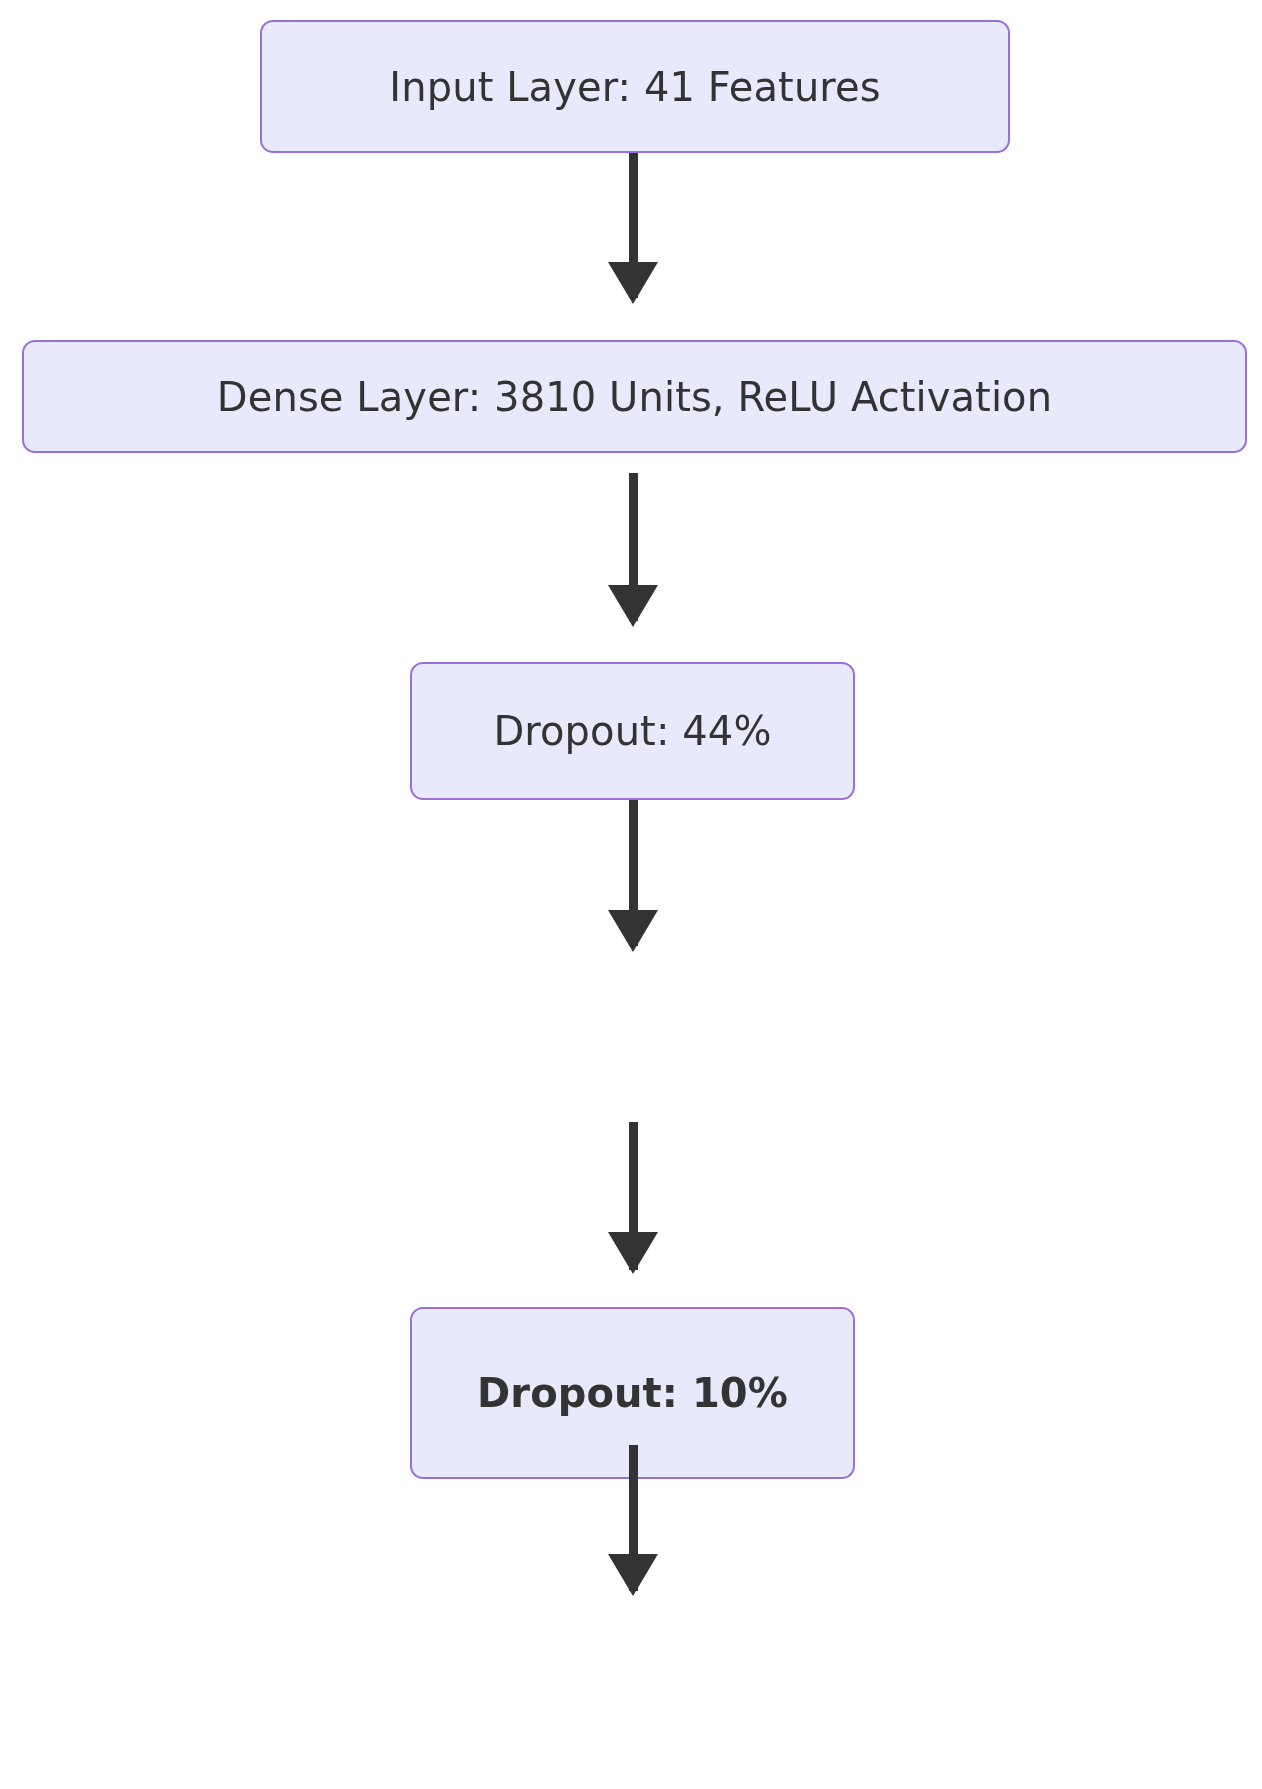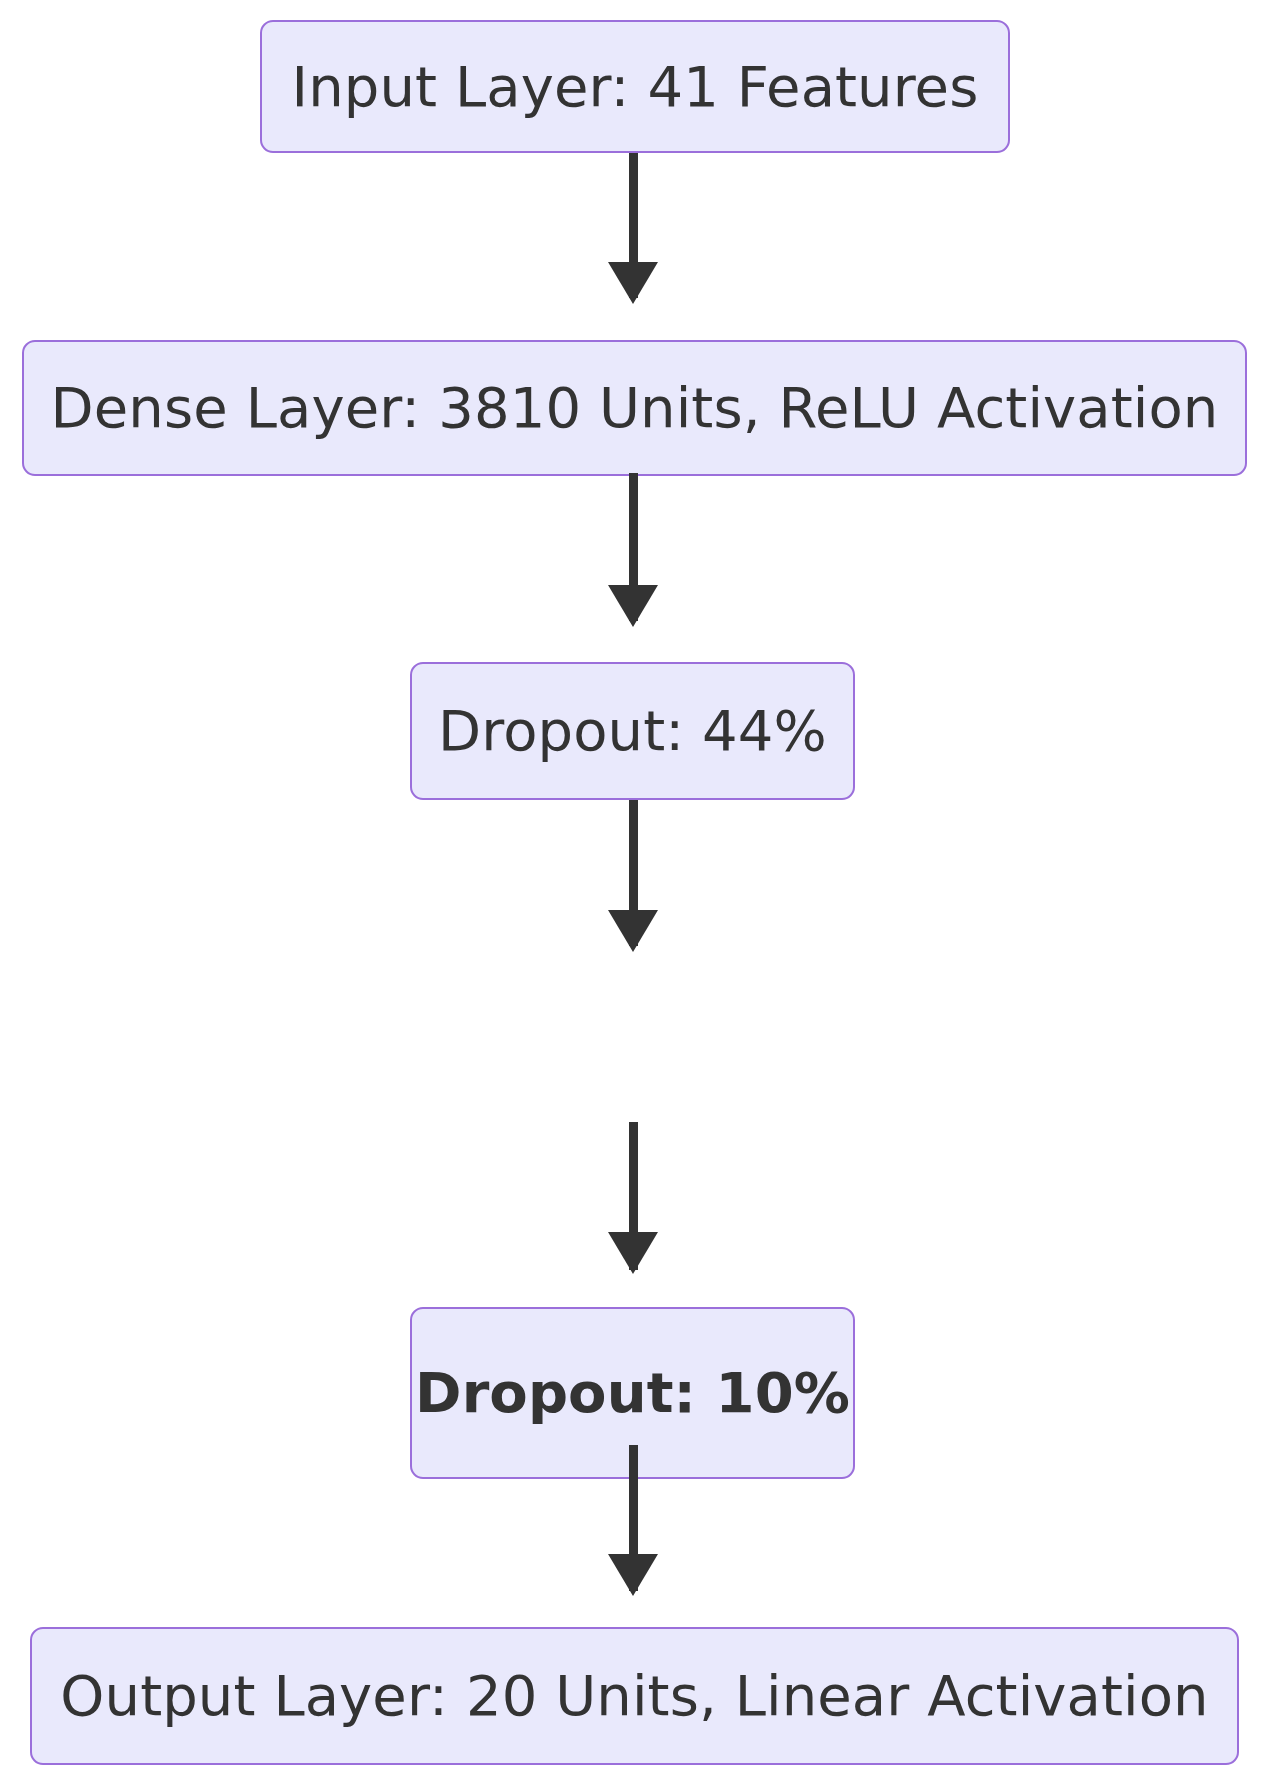--- a/index.html
+++ b/index.html
@@ -24,30 +24,30 @@
   .node {
     position: absolute;
     box-sizing: border-box;
     display: flex;
     align-items: center;
     justify-content: center;
     background: #e9e9fc;
     border: 2.5px solid #9b6fdb;
     border-radius: 13px;
     color: #333333;
-    font-size: 56px;
+    font-size: 40px;
     line-height: 1.1;
     letter-spacing: 0.1px;
     white-space: nowrap;
     -webkit-font-smoothing: antialiased;
   }
 
   
   .node-input      { left: 260px;  top: 20px;   width: 750px;  height: 133px; }
-  .node-dense1     { left: 22px;   top: 340px;  width: 1225px; height: 136px; }
+  .node-dense1     { left: 22px;   top: 340px;  width: 1225px; height: 113px; }
   .node-dropout1   { left: 410px;  top: 662px;  width: 445px;  height: 138px; }
   .node-dense2     { left: 38px;   top: 985px;  width: 1200px; height: 137px; }
   .node-dropout2   { left: 410px;  top: 1307px; width: 445px;  height: 172px; font-weight: bold; }
   .node-output     { left: 30px;   top: 1627px; width: 1209px; height: 138px; }
 
   
   .edge {
     position: absolute;
     left: 629px;
     width: 9px;
@@ -104,17 +104,14 @@
   <div class="edge edge-4"></div>
   <div class="arrowhead head-4"></div>
 
   <div class="node node-dropout2">
     <span>Dropout: 10%</span>
   </div>
 
   <div class="edge edge-5"></div>
   <div class="arrowhead head-5"></div>
 
-  <div class="node node-output">
-    <span>Output Layer: 20 Units, Linear Activation</span>
-  </div>
 
 </div>
 
 </body></html>

